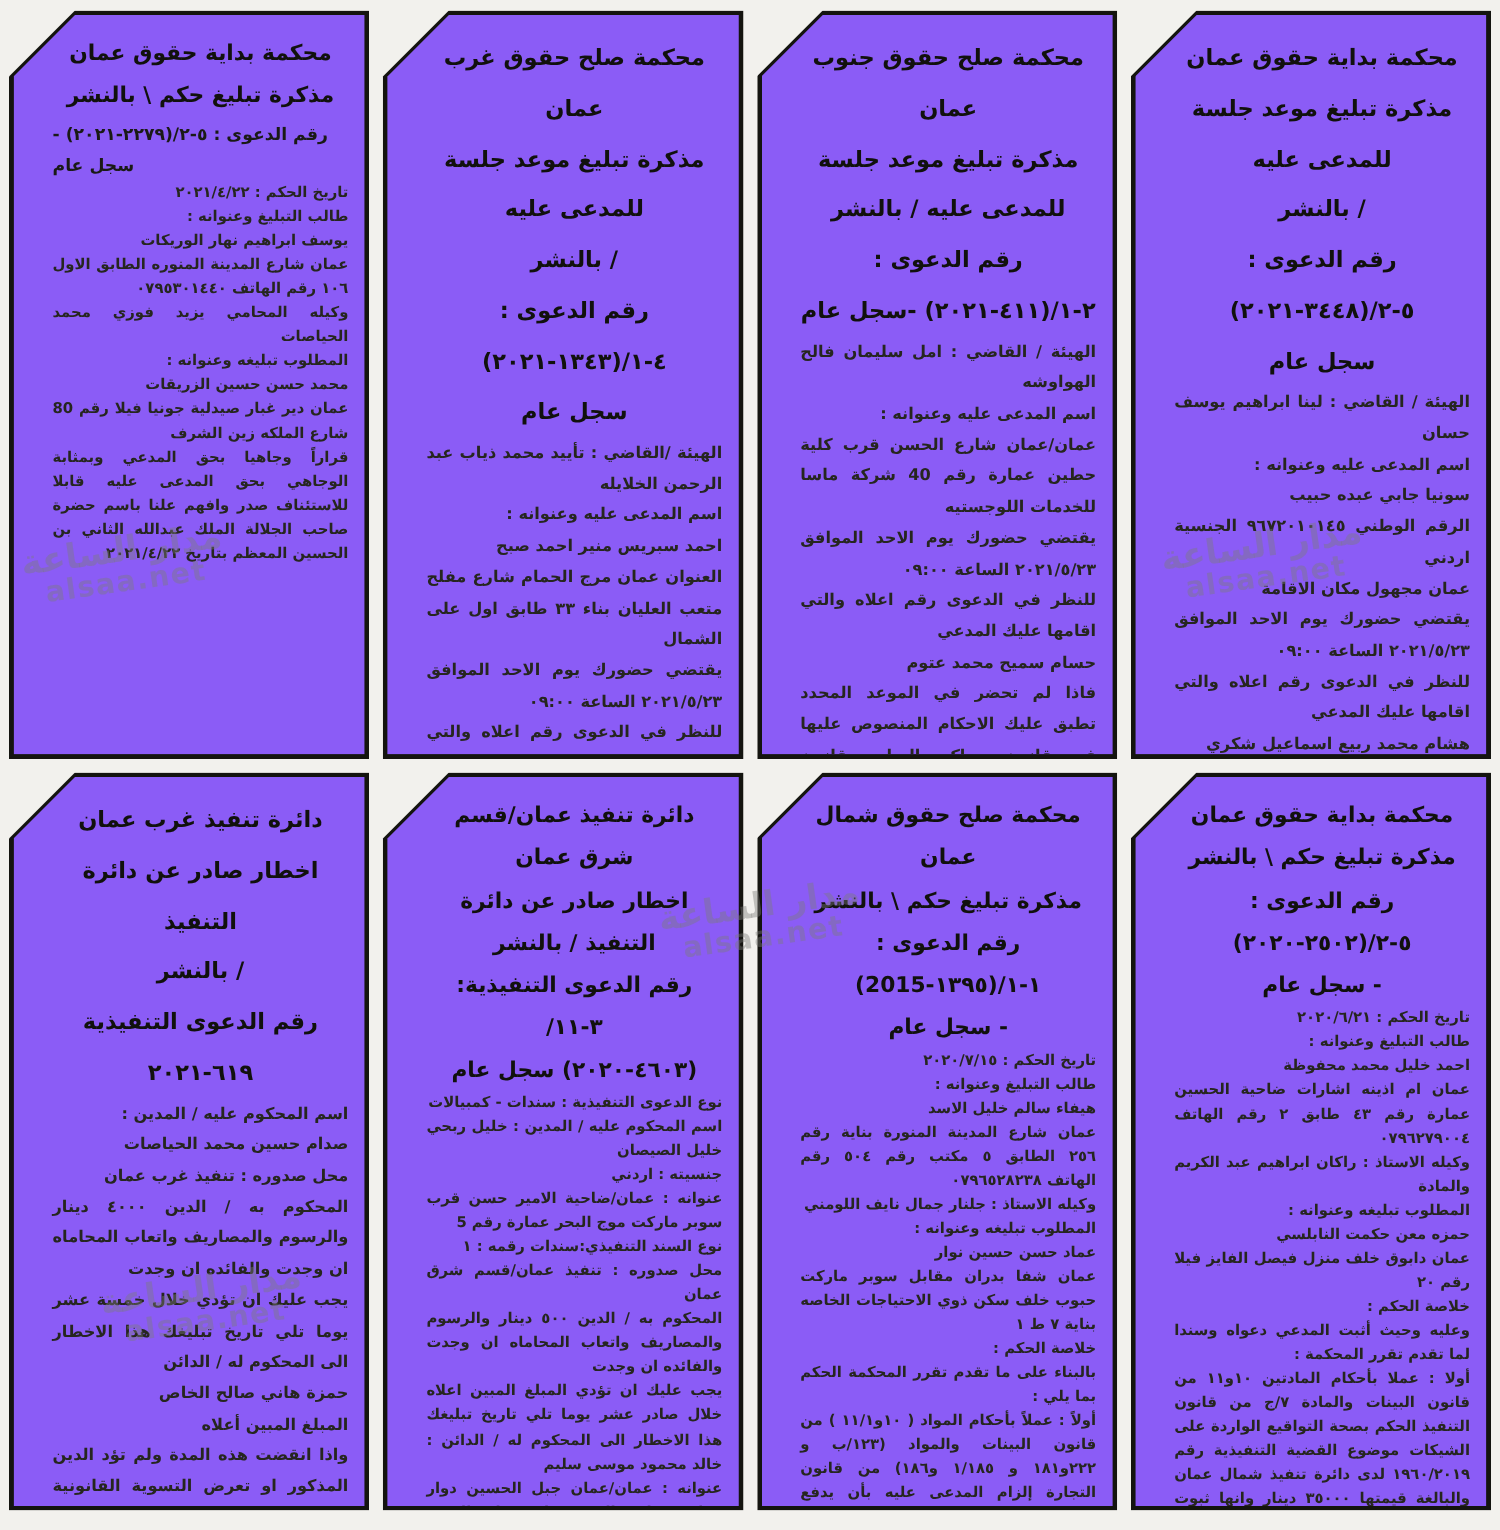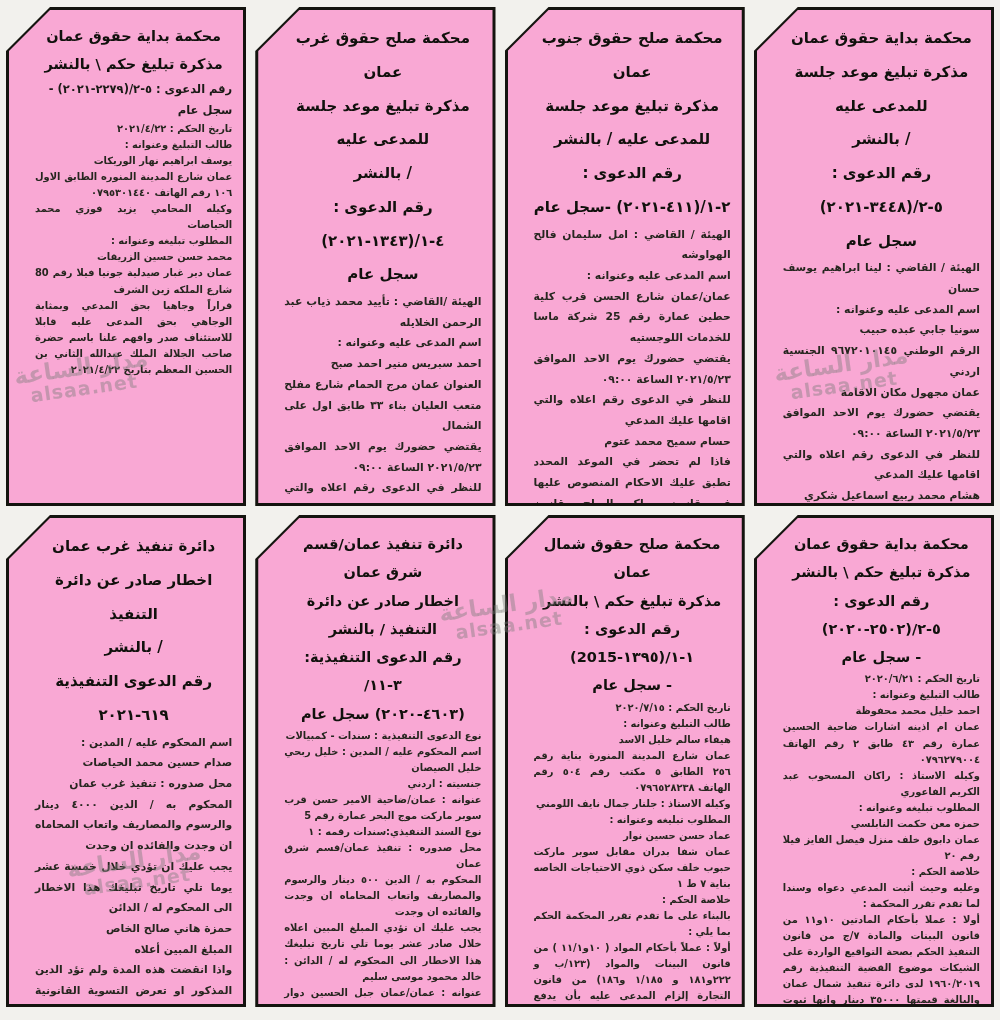--- a/index.html
+++ b/index.html
@@ -20,37 +20,37 @@
     position:relative;
   }
   .panel{
     position:relative;
     background:#14140f;
     clip-path:polygon(44px 0,100% 0,100% 100%,0 100%,0 44px);
   }
   .panel-inner{
     position:absolute;
     inset:3px;
-    background:#f9a8d4;
+    background:#8b5cf6;
     clip-path:polygon(41px 0,100% 0,100% 100%,0 100%,0 41px);
     box-sizing:border-box;
     padding:12px 11px 8px 26px;
     direction:rtl;
     overflow:hidden;
     color:#21211d;
   }
   
   .ln-h{
     font-weight:bold;
     text-align:center;
     color:#11110d;
   }
   .ln-m{
     font-weight:bold;
-    text-align:right;
+    text-align:left;
     color:#1a1a16;
   }
   .ln-b{
     font-weight:bold;
     text-align:justify;
     text-align-last:right;
     color:#26261f;
   }
   
   .sparse .ln-h{font-size:15px;line-height:2.25;}
@@ -110,21 +110,21 @@
       </div>
   </div>
   <div class="panel">
     <div class="panel-inner sparse">
         <div class="ln-h">محكمة صلح حقوق جنوب عمان</div>
         <div class="ln-h">مذكرة تبليغ موعد جلسة</div>
         <div class="ln-h">للمدعى عليه / بالنشر</div>
         <div class="ln-h">رقم الدعوى : ٢-١/(٤١١-٢٠٢١) -سجل عام</div>
         <div class="ln-b">الهيئة / القاضي : امل سليمان فالح الهواوشه</div>
         <div class="ln-b">اسم المدعى عليه وعنوانه :</div>
-        <div class="ln-b">عمان/عمان شارع الحسن قرب كلية حطين عمارة رقم 25 شركة ماسا للخدمات اللوجستيه</div>
+        <div class="ln-b">عمان/عمان شارع الحسن قرب كلية حطين عمارة رقم 40 شركة ماسا للخدمات اللوجستيه</div>
         <div class="ln-b">يقتضي حضورك يوم الاحد الموافق ٢٠٢١/٥/٢٣ الساعة ٠٩:٠٠</div>
         <div class="ln-b">للنظر في الدعوى رقم اعلاه والتي اقامها عليك المدعي</div>
         <div class="ln-b">حسام سميح محمد عتوم</div>
         <div class="ln-b">فاذا لم تحضر في الموعد المحدد تطبق عليك الاحكام المنصوص عليها في قانون محاكم الصلح وقانون اصول المحاكمات المدنية</div>
       </div>
   </div>
   <div class="panel">
     <div class="panel-inner sparse">
         <div class="ln-h">محكمة بداية حقوق عمان</div>
         <div class="ln-h">مذكرة تبليغ موعد جلسة للمدعى عليه</div>
@@ -198,21 +198,21 @@
   <div class="panel">
     <div class="panel-inner dense">
         <div class="ln-h">محكمة بداية حقوق عمان</div>
         <div class="ln-h">مذكرة تبليغ حكم \ بالنشر</div>
         <div class="ln-h">رقم الدعوى : ٥-٢/(٢٥٠٢-٢٠٢٠)</div>
         <div class="ln-h">- سجل عام</div>
         <div class="ln-b">تاريخ الحكم : ٢٠٢٠/٦/٢١</div>
         <div class="ln-b">طالب التبليغ وعنوانه :</div>
         <div class="ln-b">احمد خليل محمد محفوظة</div>
         <div class="ln-b">عمان ام اذينه اشارات ضاحية الحسين عمارة رقم ٤٣ طابق ٢ رقم الهاتف ٠٧٩٦٢٧٩٠٠٤</div>
-        <div class="ln-b">وكيله الاستاذ : راكان المسحوب عبد الكريم الفاعوري</div>
+        <div class="ln-b">وكيله الاستاذ : راكان ابراهيم عبد الكريم والمادة</div>
         <div class="ln-b">المطلوب تبليغه وعنوانه :</div>
         <div class="ln-b">حمزه معن حكمت النابلسي</div>
         <div class="ln-b">عمان دابوق خلف منزل فيصل الفايز فيلا رقم ٢٠</div>
         <div class="ln-b">خلاصة الحكم :</div>
         <div class="ln-b">وعليه وحيث أثبت المدعي دعواه وسندا لما تقدم تقرر المحكمة :</div>
         <div class="ln-b">أولا : عملا بأحكام المادتين ١٠و١١ من قانون البينات والمادة ٧/ج من قانون التنفيذ الحكم بصحة التواقيع الواردة على الشيكات موضوع القضية التنفيذية رقم ١٩٦٠/٢٠١٩ لدى دائرة تنفيذ شمال عمان والبالغة قيمتها ٣٥٠٠٠ دينار وانها ثبوت بذمة المدعى عليه.</div>
         <div class="ln-b">ثانيا : عملا بأحكام المواد ١٦١و١٦٦ من قانون أصول المحاكمات المدنية والمادة (٤٦) من قانون نقابة المحامين تضمين المدعى عليه الرسوم والمصاريف ومبلغ ١٠٠٠ دينار اتعاب محاماة.</div>
       </div>
   </div>
 

